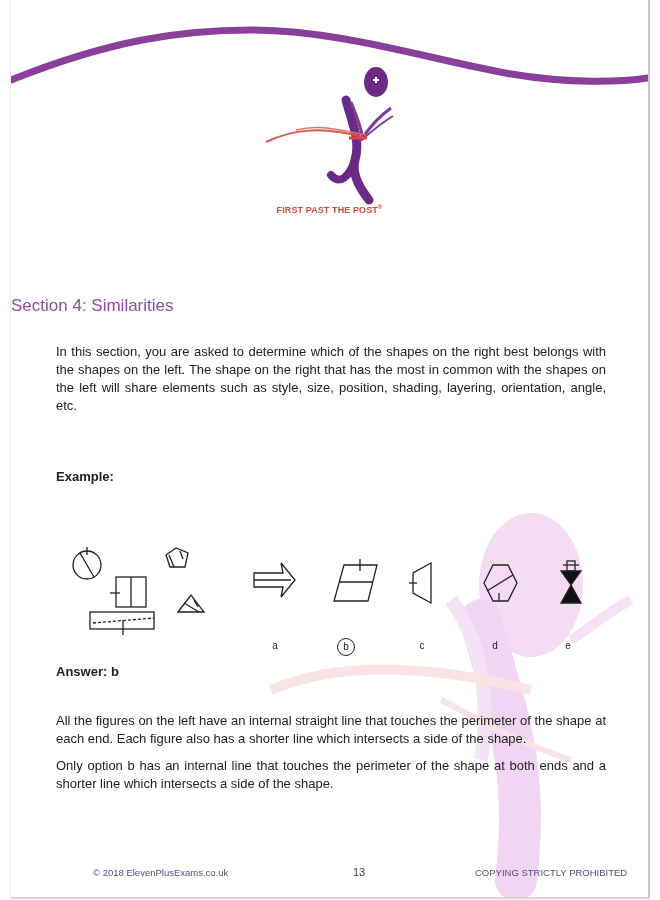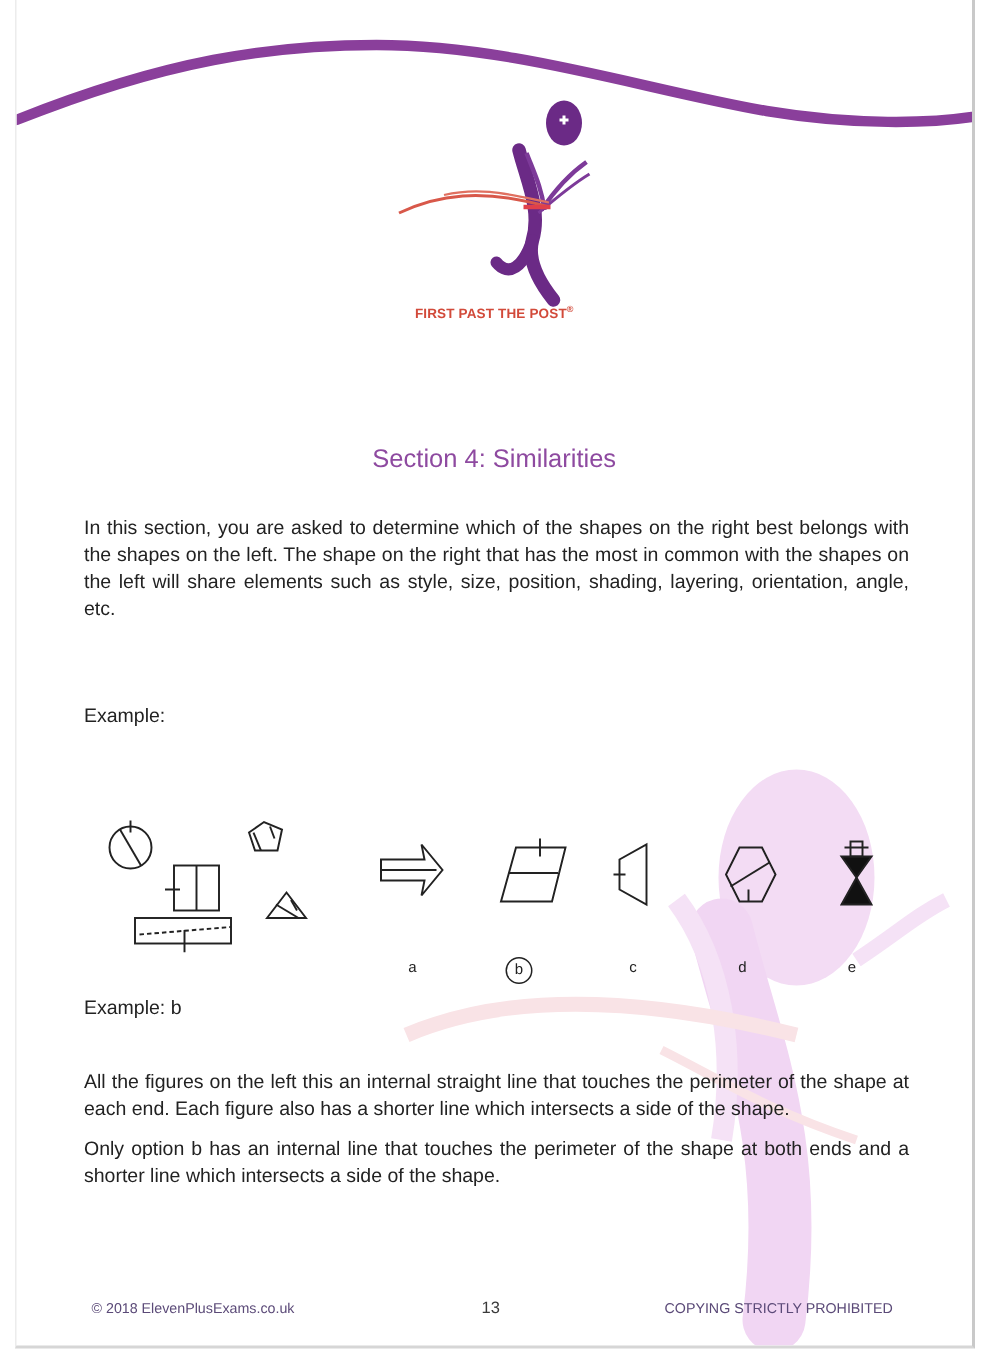--- a/index.html
+++ b/index.html
@@ -13,34 +13,34 @@
       overflow: hidden;
     }
     .abs { position: absolute; }
     svg.layer { position: absolute; left: 0; top: 0; }
     .brand {
       position: absolute; left: 0; width: 637px; top: 204px; text-align: center;
       font-size: 9px; font-weight: bold; color: #d24a3a; letter-spacing: 0.1px;
     }
     .brand sup { font-size: 6px; color: #d24a3a; }
     .section-title {
-      position: absolute; left: 0; width: 637px; top: 296px; text-align: center;
+      position: absolute; left: 0; width: 637px; top: 296px; text-align: left;
       font-size: 17px; color: #8e4aa0; font-weight: normal;
     }
     .para {
       position: absolute; left: 45px; width: 550px; font-size: 13px; line-height: 18px; color: #222;
       text-align: justify;
     }
-    .bold { font-weight: normal; }
+    .bold { font-weight: bold; }
     .opt-label { position: absolute; font-size: 10px; color: #222; width: 20px; text-align: center; }
     .circle-lbl {
       position: absolute; width: 16px; height: 16px; border: 1px solid #222; border-radius: 50%;
       font-size: 10px; line-height: 16px; text-align: center; color: #222;
     }
-    .footer { position: absolute; top: 867px; font-size: 9.5px; color: #5b4a78; }
+    .footer { position: absolute; top: 867px; font-size: 9.5px; color: #5b4a78; margin-left: 32px; }
     .footer-num { font-size: 11px; font-weight: normal; color: #3a3a3a; }
   </style>
 </head>
 <body>
 
 <div class="page">
 
   <svg class="layer" width="637" height="897">
     <ellipse cx="520" cy="585" rx="52" ry="72" fill="#f3dcf4"></ellipse>
     <path d="M 470 620 C 490 700, 520 760, 505 880" stroke="#f1d6f3" stroke-width="42" fill="none" stroke-linecap="round"></path>
@@ -129,20 +129,20 @@
       <line x1="312" y1="10" x2="328" y2="10"></line>
     </g>
   </svg>
 
   <div class="opt-label" style="left:254px;top:640px">a</div>
   <div class="circle-lbl" style="left:326px;top:638px">b</div>
   <div class="opt-label" style="left:401px;top:640px">c</div>
   <div class="opt-label" style="left:474px;top:640px">d</div>
   <div class="opt-label" style="left:547px;top:640px">e</div>
 
-  <div class="para bold" style="top:663px">Example: b</div>
-  <div class="para" style="top:712px">All the figures on the left this an internal straight line that touches the perimeter of the shape at each end. Each figure also has a shorter line which intersects a side of the shape.</div>
+  <div class="para bold" style="top:663px">Answer: b</div>
+  <div class="para" style="top:712px">All the figures on the left have an internal straight line that touches the perimeter of the shape at each end. Each figure also has a shorter line which intersects a side of the shape.</div>
   <div class="para" style="top:757px">Only option b has an internal line that touches the perimeter of the shape at both ends and a shorter line which intersects a side of the shape.</div>
 
   <div class="footer" style="left:50px">© 2018 ElevenPlusExams.co.uk</div>
   <div class="footer footer-num" style="left:310px;top:866px">13</div>
   <div class="footer" style="left:432px">COPYING STRICTLY PROHIBITED</div>
 </div>
 
 </body></html>

